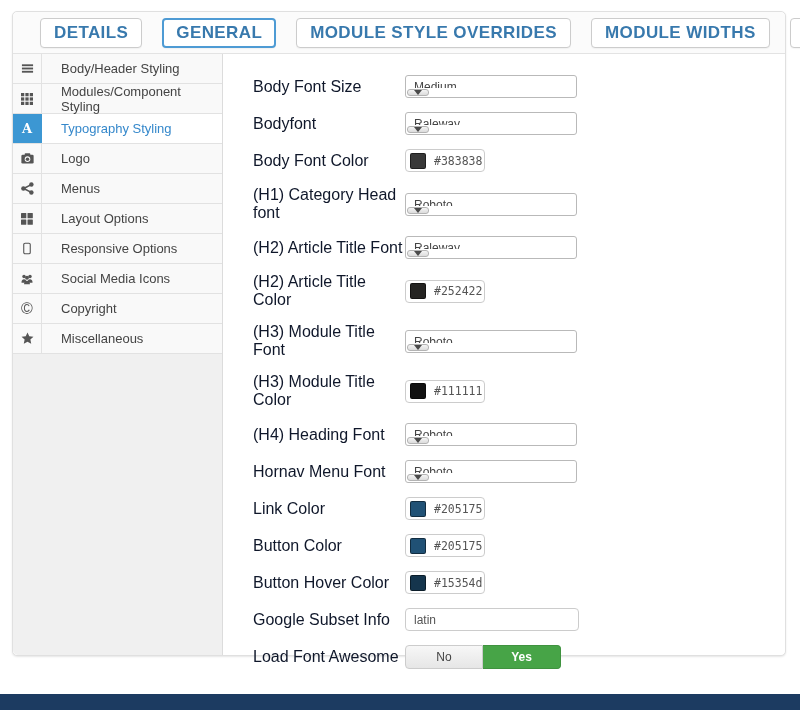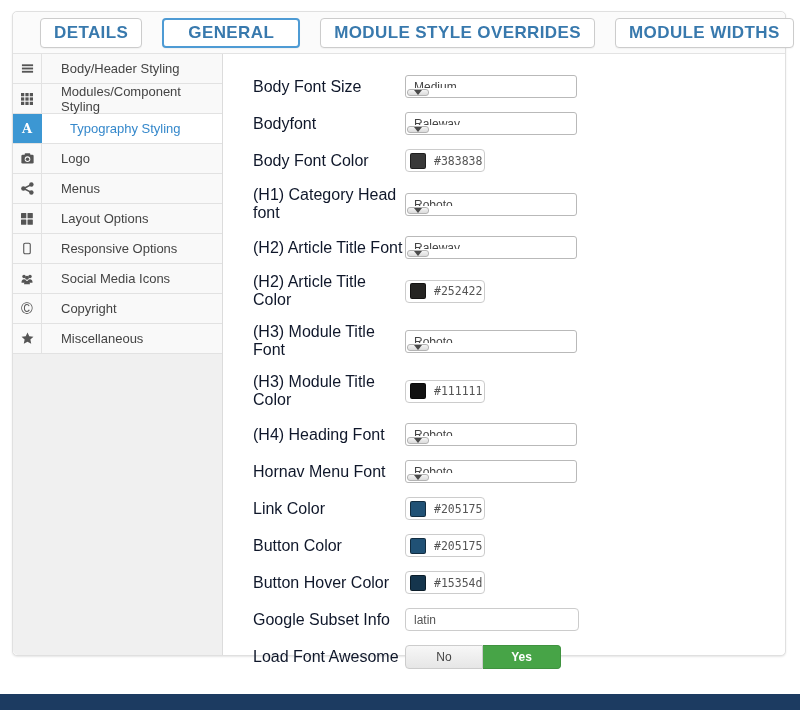--- a/index.html
+++ b/index.html
@@ -21,21 +21,21 @@
     border-radius:5px 5px 0 0;display:flex;align-items:center;
     padding-left:7px;box-sizing:border-box;
   }
   .tab{
     margin-left:20px;padding:8px 13px;background:#fff;
     border:1px solid #cccccc;border-radius:4px;
     color:#3879ad;font-size:17px;font-weight:bold;letter-spacing:0.4px;
     white-space:nowrap;cursor:pointer;line-height:12px;
     box-shadow:0 1px 1px rgba(0,0,0,0.04);
   }
-  .tab.active{border:2px solid #4e9bd4;padding:7px 24px;text-align:right;}
+  .tab.active{border:2px solid #4e9bd4;padding:7px 12px;text-align:right;}
   
   .panel-body{display:flex;height:601px;}
   .sidebar{
     width:210px;min-width:210px;background:#f0f0f0;
     border-right:1px solid #dcdcdc;border-radius:0 0 0 5px;
     box-sizing:border-box;overflow:hidden;
   }
   .side-item{
     display:flex;height:29px;border-bottom:1px solid #e2e2e2;
     background:#f9f9f9;align-items:stretch;cursor:pointer;
@@ -48,21 +48,21 @@
   .side-icon svg{display:block;}
   .side-label{
     padding-left:19px;display:flex;align-items:center;
     font-size:13px;color:#444;
   }
   .side-item.active{background:#fff;}
   .side-item.active .side-icon{
     background:#3c97d3;border-right-color:#3c97d3;color:#fff;
     font-family:"DejaVu Serif", serif;font-weight:bold;font-size:13px;
   }
-  .side-item.active .side-label{color:#3588cb;margin-left:9px;}
+  .side-item.active .side-label{color:#3588cb;}
   
   .content{flex:1;background:#fff;padding:21px 0 0 30px;box-sizing:border-box;border-radius:0 0 5px 0;}
   .frow{display:flex;align-items:center;margin-bottom:14px;min-height:23px;}
   .frow-label{width:152px;min-width:152px;font-size:16px;color:#0f172a;}
   
   .sel{
     width:172px;height:23px;border:1px solid #b9b9b9;border-radius:3px;
     background:#fff;display:flex;align-items:stretch;box-sizing:border-box;cursor:pointer;flex-direction:column;
   }
   .sel-value{flex:1;font-size:12px;color:#444;padding:4px 0 0 8px;overflow:hidden;white-space:nowrap;}

